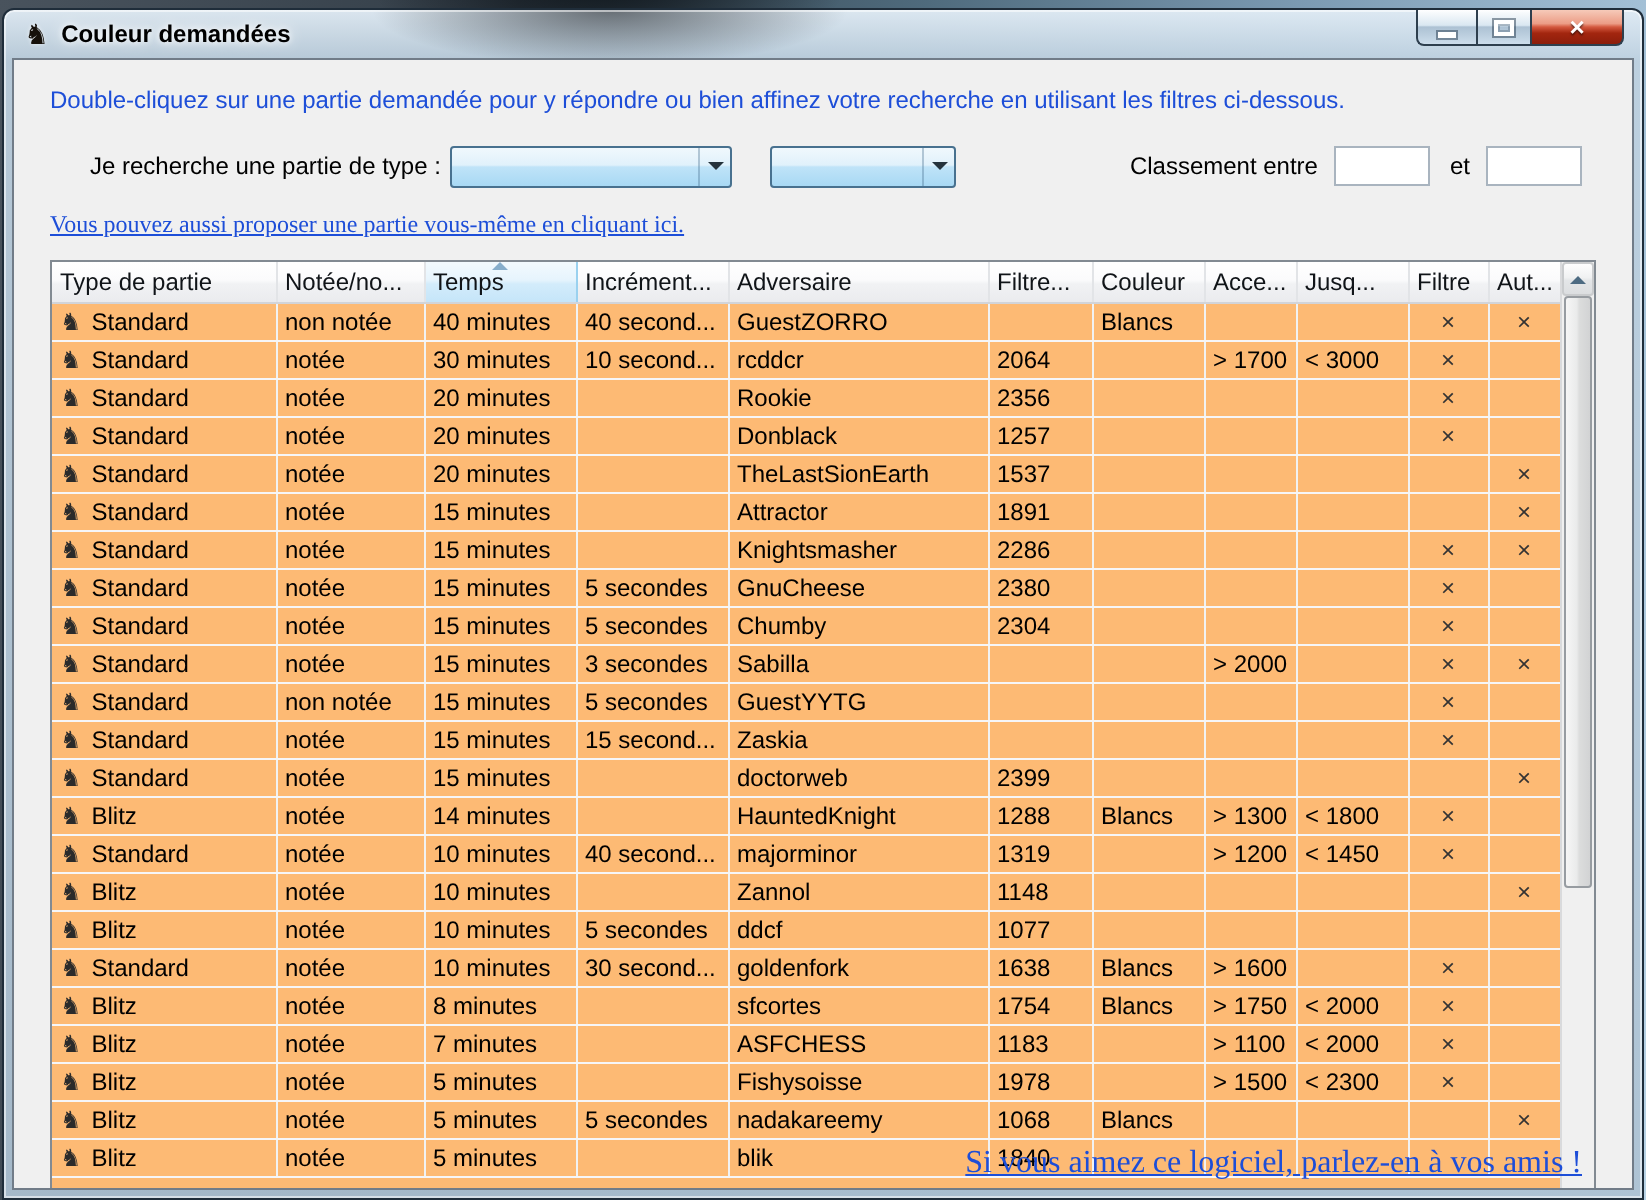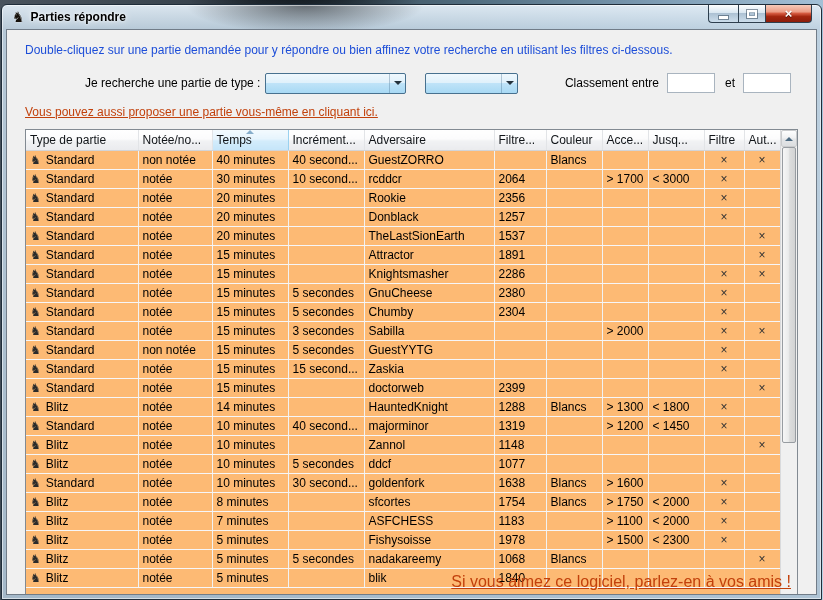--- a/index.html
+++ b/index.html
@@ -39,37 +39,37 @@
     box-shadow:0 0 0 1px rgba(20,40,60,0.45), inset 0 0 0 1px rgba(20,40,60,0.25); }
   .glyph-close { color:#fff; font-size:13px; font-weight:bold; line-height:1;
     text-shadow:0 1px 1px rgba(0,0,0,0.55); margin-top:-1px; }
 
   .client { position:absolute; left:4px; right:4px; top:24px; bottom:4px;
     background:#f0f0f0; border:1px solid rgba(44,62,80,0.65); overflow:hidden; }
 
   .intro { margin:13px 0 0 18px; font-size:12px; color:#1d4ed8; }
 
   .filter-row { display:flex; align-items:center; margin:15px 25px 0 18px; height:22px; font-size:12px; color:#000; }
-  .lbl-type { margin-left:60px; }
+  .lbl-type { margin-left:20px; }
   .combo { height:21px; border:1px solid #48718f; border-radius:2px;
     background:linear-gradient(180deg,#f0f8fd 0%,#e0f1fb 45%,#bfe3f8 50%,#a8d9f4 100%);
     display:flex; align-items:center; cursor:default; }
   .combo-type { width:141px; margin-left:5px; }
   .combo-rated { width:93px; margin-left:19px; }
   .combo-value { flex:1; padding:0 4px; overflow:hidden; white-space:nowrap; }
   .combo-arrow-zone { width:16px; height:100%; display:flex; align-items:center; justify-content:center;
     border-left:1px solid rgba(70,110,140,0.35); }
   .tri-down-sm { width:0; height:0; border-left:4px solid transparent; border-right:4px solid transparent;
     border-top:4px solid #24323c; }
   .lbl-rating { margin-left:auto;text-align:right; }
   .rating-input { width:48px; height:20px; border:1px solid #a9b4bf; background:#fff;
     margin-left:8px; font-size:12px; padding:0 3px; font-family:inherit; }
   .lbl-et { margin-left:10px; }
 
-  a.link { color:#c2410c; text-decoration:underline; cursor:pointer; }
+  a.link { color:#1d4ed8; text-decoration:underline; cursor:pointer;font-family:Liberation Serif, serif; }
   .propose-link { display:inline-block; margin:11px 0 0 18px; font-size:12px; }
 
   .listview { margin:9px 0 0 18px; width:773px; height:563px; border:1px solid #828a92;
     background:#fdba74; display:flex; overflow:hidden; }
   .table-viewport { width:754px; overflow:hidden; }
   table { border-collapse:collapse; table-layout:fixed; width:754px; font-size:12px; }
   th { height:20px; font-weight:normal; text-align:left; padding:0 4px; color:#101418;
     background:linear-gradient(180deg,#ffffff 0%,#fbfbfc 45%,#f1f2f4 55%,#eaebee 100%);
     border-right:1px solid #e2e4e7; border-bottom:1px solid #d2d4d8;
     position:relative; overflow:hidden; white-space:nowrap; cursor:default; }
@@ -99,21 +99,21 @@
   .footer-link { position:absolute; right:25px; bottom:3px; font-size:16px; }
 </style>
 </head>
 <body>
 
 <div class="desktop">
   <div class="window">
 
     <div class="titlebar">
       <span class="app-icon">♞</span>
-      <span class="title-text">Parties répondre</span>
+      <span class="title-text">Couleur demandées</span>
       <div class="win-buttons">
         <div class="win-btn btn-min">
           <span class="glyph-min"></span>
         </div>
         <div class="win-btn btn-max">
           <span class="glyph-max"></span>
         </div>
         <div class="win-btn btn-close">
           <span class="glyph-close">×</span>
         </div>

